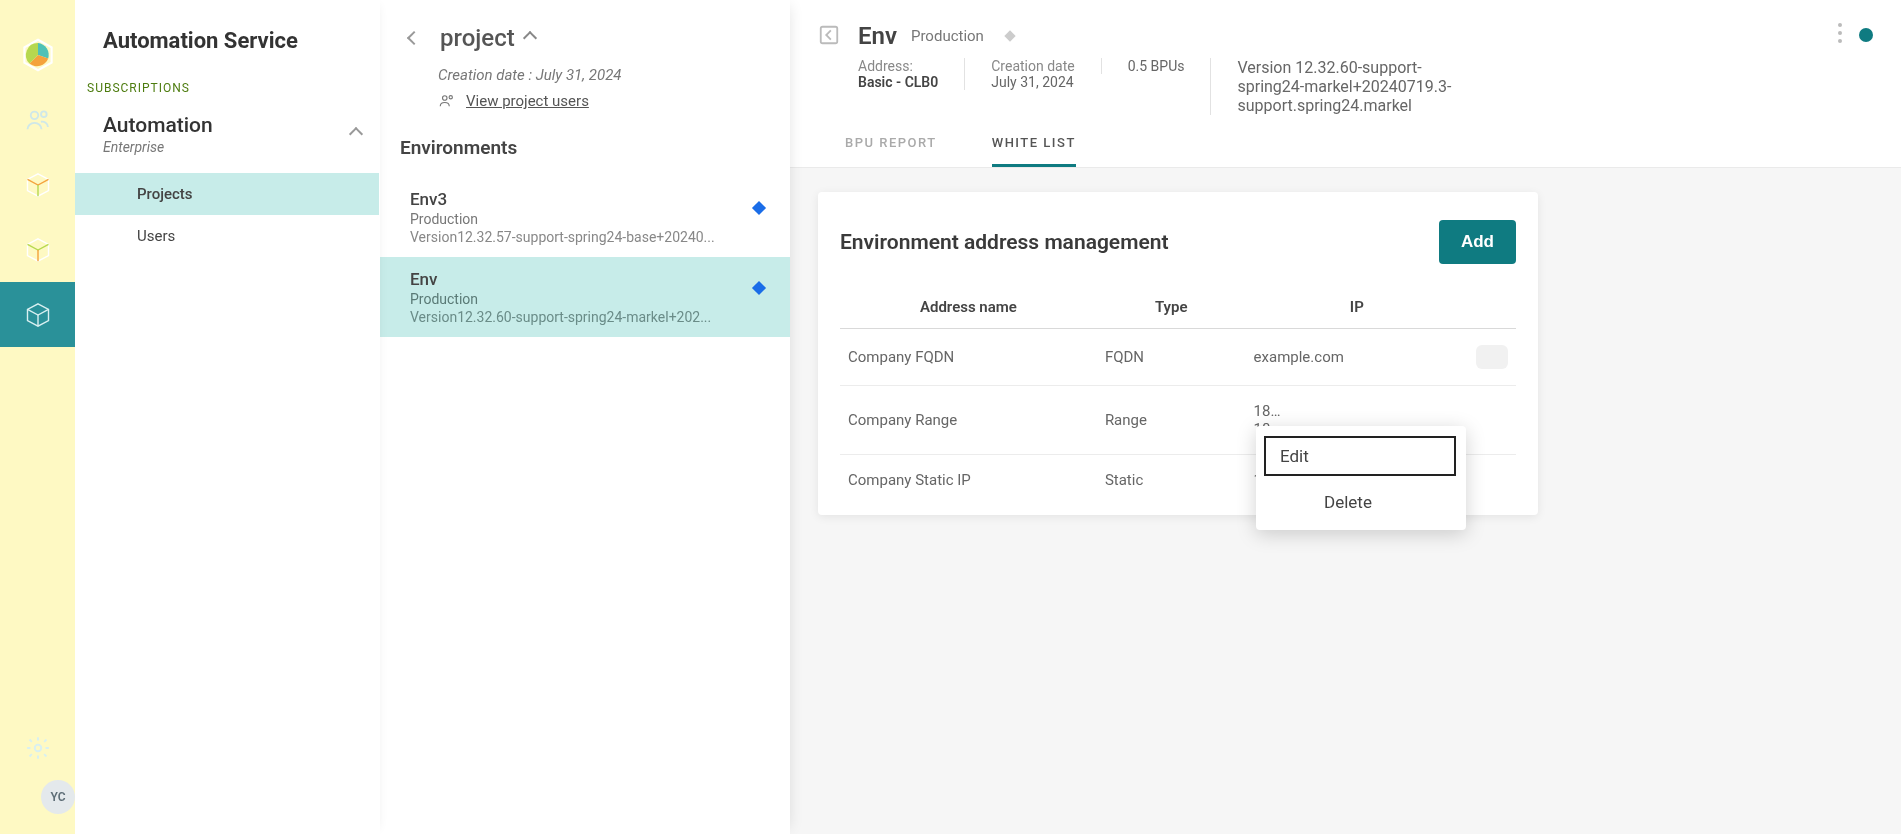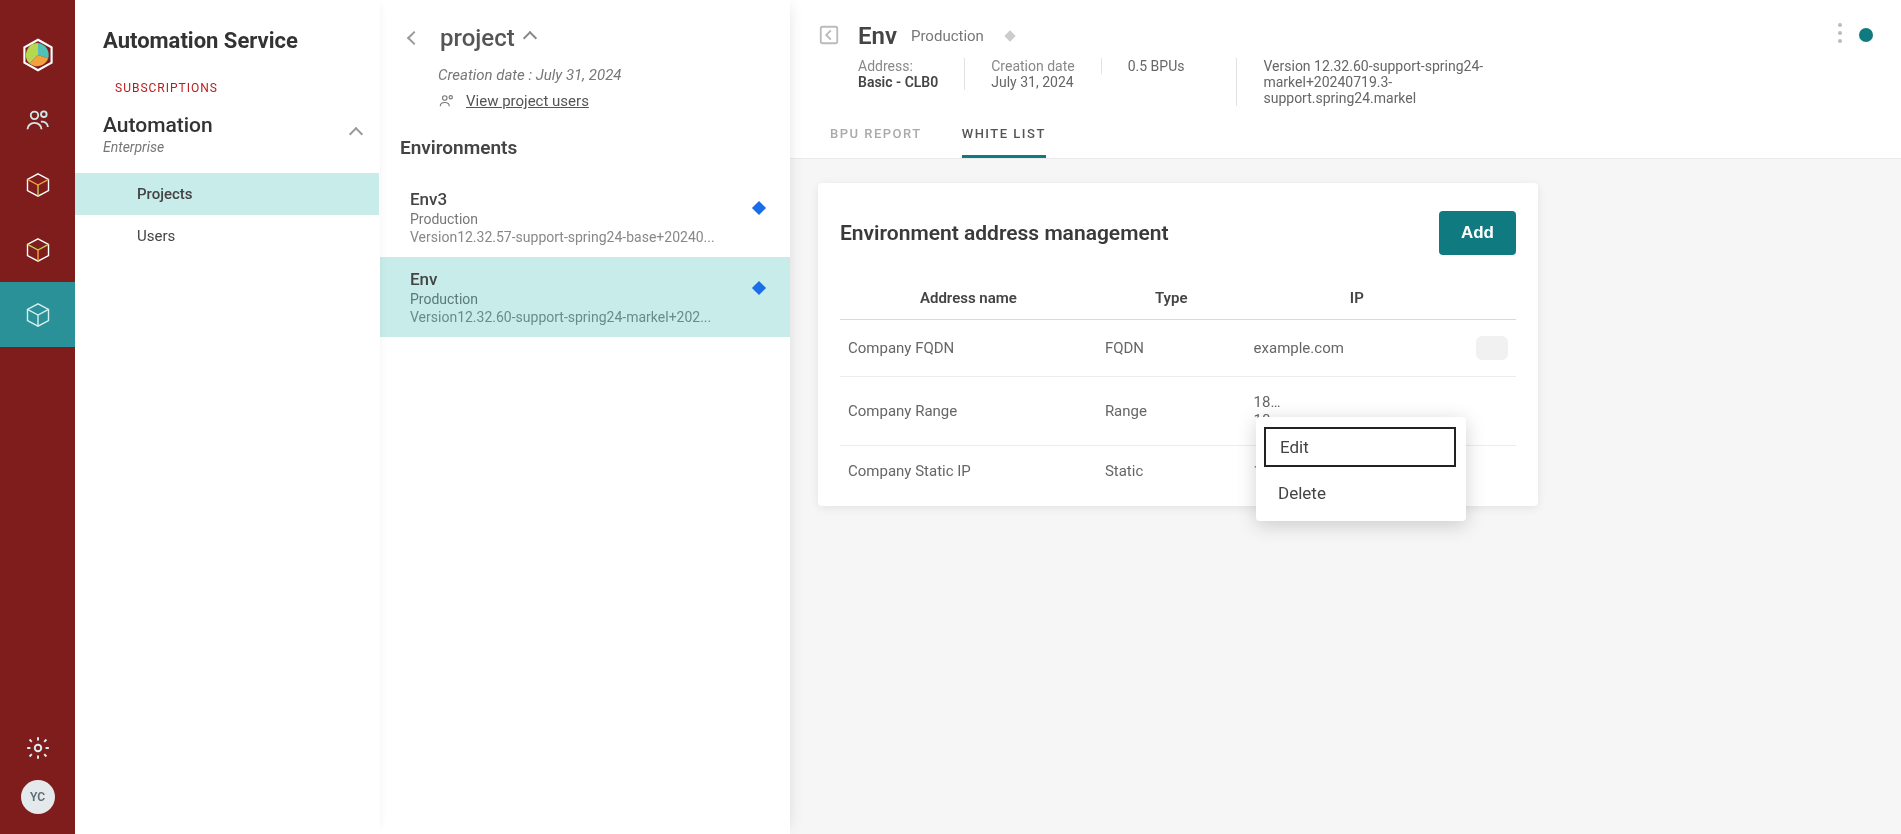--- a/index.html
+++ b/index.html
@@ -1,30 +1,30 @@
 <!DOCTYPE html>
 <html><head>
 <meta charset="utf-8">
 <style>
 * { box-sizing: border-box; margin: 0; padding: 0; }
 body { font-family: "Segoe UI", -apple-system, Roboto, "Open Sans", sans-serif; color: #333; background:#fff; overflow:hidden; }
 
 .app { display:flex; height:834px; width:1901px; }
 
 
-.rail { width:75px; background:#7f1d1d; display:flex; flex-direction:column; align-items:center; padding-top:22px; }
+.rail { width:75px; background:#fef9c3; display:flex; flex-direction:column; align-items:flex-end; padding-top:22px; }
 .rail .item { width:75px; height:65px; display:flex; align-items:center; justify-content:center; cursor:pointer; }
 .rail .item.active { background:#2a9199; }
 .rail .spacer { flex:1; }
 .avatar-badge { width:34px; height:34px; border-radius:50%; background:#e4e9ec; color:#5d6d76; font-size:12px; font-weight:600; display:flex; align-items:center; justify-content:center; margin-bottom:20px; }
 
 
 .panel-sub { width:305px; border-right:1px solid #fff; padding:28px 0 0 0; box-shadow: 4px 0 10px -6px rgba(0,0,0,0.08); z-index:3; background:#fff;}
 .panel-sub h1 { font-size:22px; font-weight:700; color:#333; padding:0 28px 28px 28px; }
-.sub-label { font-size:12px; letter-spacing:1px; color:#b91c1c; padding:0 28px 18px 40px; text-transform:uppercase; }
+.sub-label { font-size:12px; letter-spacing:1px; color:#4d7c0f; padding:0 28px 18px 12px; text-transform:uppercase; }
 .automation-head { display:flex; align-items:center; justify-content:space-between; padding:0 18px 0 28px; cursor:pointer; }
 .automation-head .t1 { font-size:21px; color:#333; font-weight:500;}
 .automation-head .t2 { font-size:14px; font-style:italic; color:#777; margin-top:2px;}
 .nav-list { margin-top:18px; }
 .nav-list .ni { padding:12px 28px 12px 62px; font-size:15px; color:#444; cursor:pointer;}
 .nav-list .ni.active { background:#c7ece9; font-weight:500;}
 
 
 .panel-proj { width:410px; background:#fff; box-shadow: 5px 0 14px -6px rgba(0,0,0,0.12); z-index:2; position:relative;}
 .proj-head { display:flex; align-items:center; padding:24px 20px 0 20px; }
@@ -52,27 +52,27 @@
 .main-header .hcol { display:flex; flex-direction:column;}
 .env-top-line { display:flex; align-items:center; gap:14px;}
 .env-name-big { font-size:24px; font-weight:600; color:#444;}
 .env-prod { font-size:15px; color:#777;}
 .env-dot-small { width:8px; height:8px; background:#ccc; transform:rotate(45deg); margin-left:8px;}
 .meta-row { display:flex; gap:0; margin-top:8px; align-items:flex-start;}
 .meta-block { padding:0 26px; border-left:1px solid #e2e2e2;}
 .meta-block:first-child { border-left:none; padding-left:0;}
 .meta-label { font-size:14px; color:#888;}
 .meta-val { font-size:14px; color:#444; font-weight:600;}
-.version-block { font-size:14px; color:#666; max-width:280px;margin-left:26px;}
+.version-block { font-size:16px; color:#666; max-width:280px;}
 .main-header-right { margin-left:auto; display:flex; align-items:center; gap:16px;}
 .more-dots { color:#bbb; cursor:pointer;}
 .status-circ { width:14px; height:14px; border-radius:50%; background:#0f7b81;}
 
 .tabs { display:flex; gap:40px; padding:20px 28px 0 40px; border-bottom:1px solid #eaeaea;}
-.tab { font-size:13px; letter-spacing:1.5px; padding-bottom:14px; color:#aaa; cursor:pointer; font-weight:500;}
+.tab { font-size:13px; letter-spacing:1.5px; padding-bottom:14px; color:#aaa; cursor:pointer; font-weight:500;margin-left:15px;}
 .tab.active { color:#555; border-bottom:3px solid #0f7b81;}
 
 .main-body { flex:1; background:#f6f6f6; padding:24px 28px; position:relative;}
 .toggle-row { display:flex; align-items:center; gap:16px; margin-bottom:28px;}
 .toggle { width:48px; height:26px; border-radius:13px; border:1px solid #ccc; background:#fff; position:relative; cursor:pointer;}
 .toggle .knob { position:absolute; right:2px; top:2px; width:20px; height:20px; border-radius:50%; background:#0f7b81;}
 .toggle-label { font-size:15px; color:#555;}
 
 .card { background:#fff; border-radius:4px; box-shadow:0 2px 10px rgba(0,0,0,0.08); padding:28px 22px 10px 22px; max-width:720px;}
 .card-head { display:flex; align-items:center; justify-content:space-between; margin-bottom:22px;}
@@ -80,21 +80,21 @@
 .add-btn { background:#0f7b81; color:#fff; border:none; border-radius:4px; padding:12px 22px; font-size:17px; font-weight:600; cursor:pointer;}
 
 table.addr { width:100%; border-collapse:collapse;}
 table.addr th { text-align:center; font-size:15px; font-weight:600; color:#444; padding:12px 8px; border-bottom:1px solid #d9d9d9;}
 table.addr td { font-size:15px; color:#666; padding:16px 8px; border-bottom:1px solid #ececec; vertical-align:middle;}
 table.addr tr:last-child td { border-bottom:none;}
 .row-action { width:32px; height:24px; border-radius:6px; background:#f1f1f1; cursor:pointer;}
 
 
 .ctx-menu { position:absolute; top:258px; left:466px; width:210px; background:#fff; border-radius:4px; box-shadow:0 4px 20px rgba(0,0,0,0.18); padding:6px 0; z-index:10;}
-.ctx-item { padding:12px 22px; font-size:17px; color:#444; cursor:pointer;}
+.ctx-item { padding:12px 22px; font-size:17px; color:#444; cursor:pointer;margin-left:46px;}
 .ctx-item.boxed { border:2px solid #222; margin:4px 10px 4px 8px; padding:8px 14px;}
 
 .chevron { display:inline-block; width:10px; height:10px; border-right:2px solid #999; border-bottom:2px solid #999; }
 .chevron.left { transform:rotate(135deg);}
 .chevron.up { transform:rotate(-135deg);}
 
 svg.logo-hex { width:34px; height:34px; }
 </style>
 </head>
 <body>

